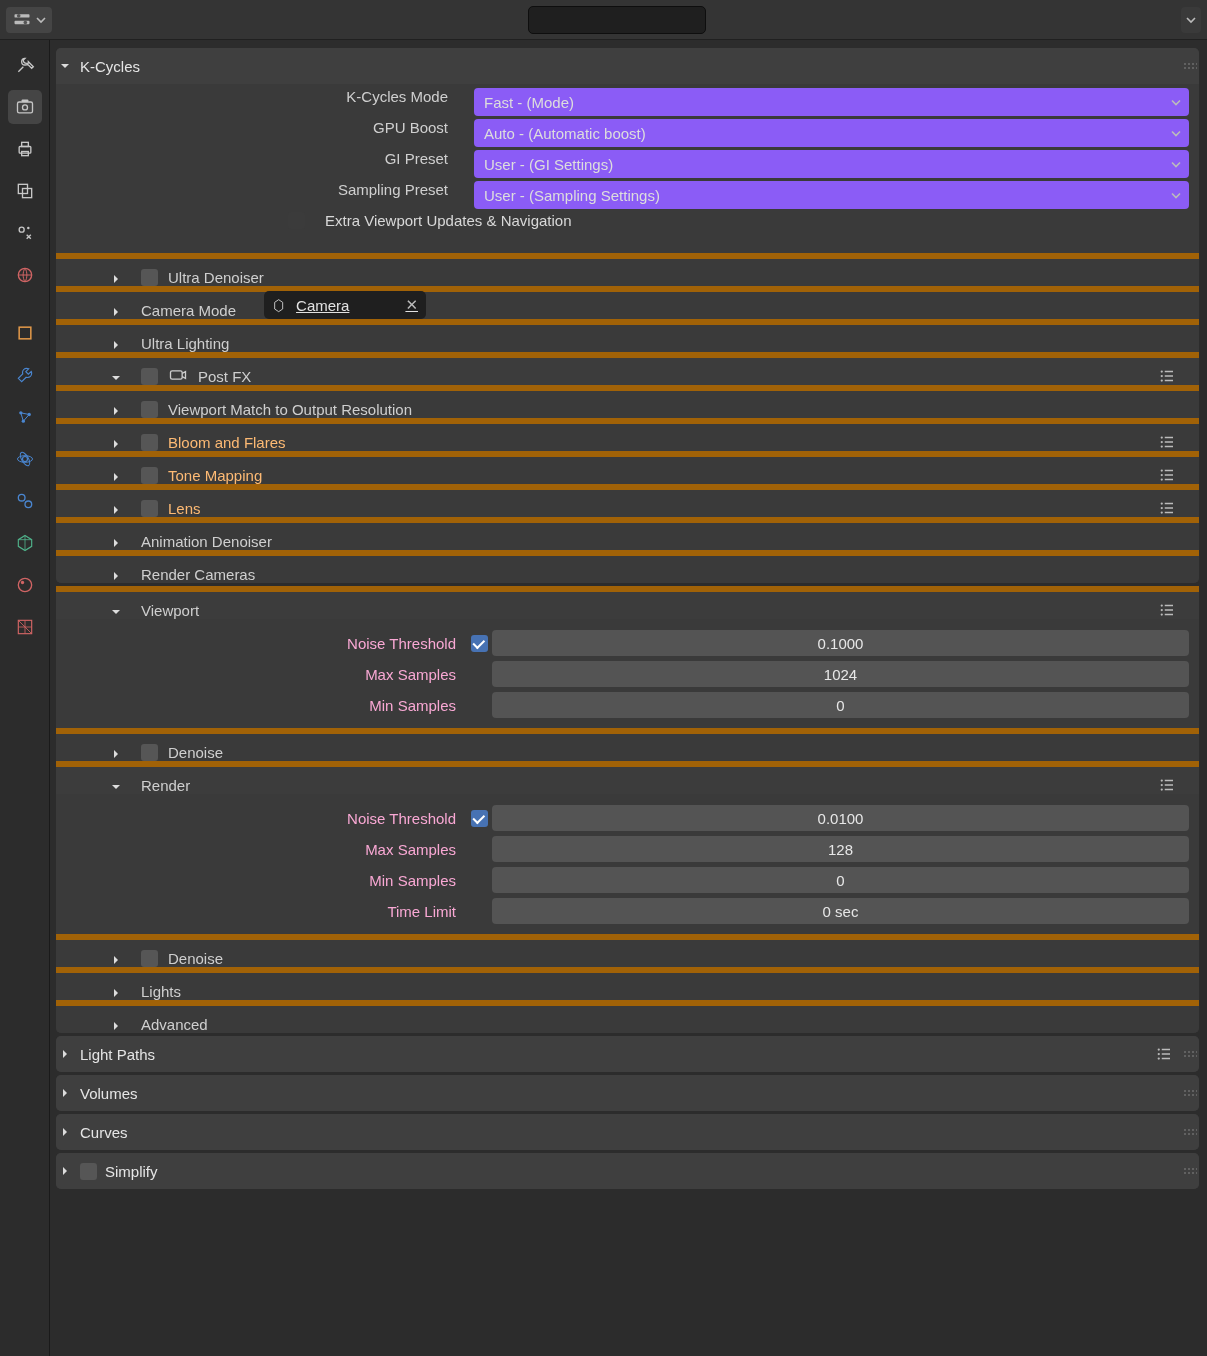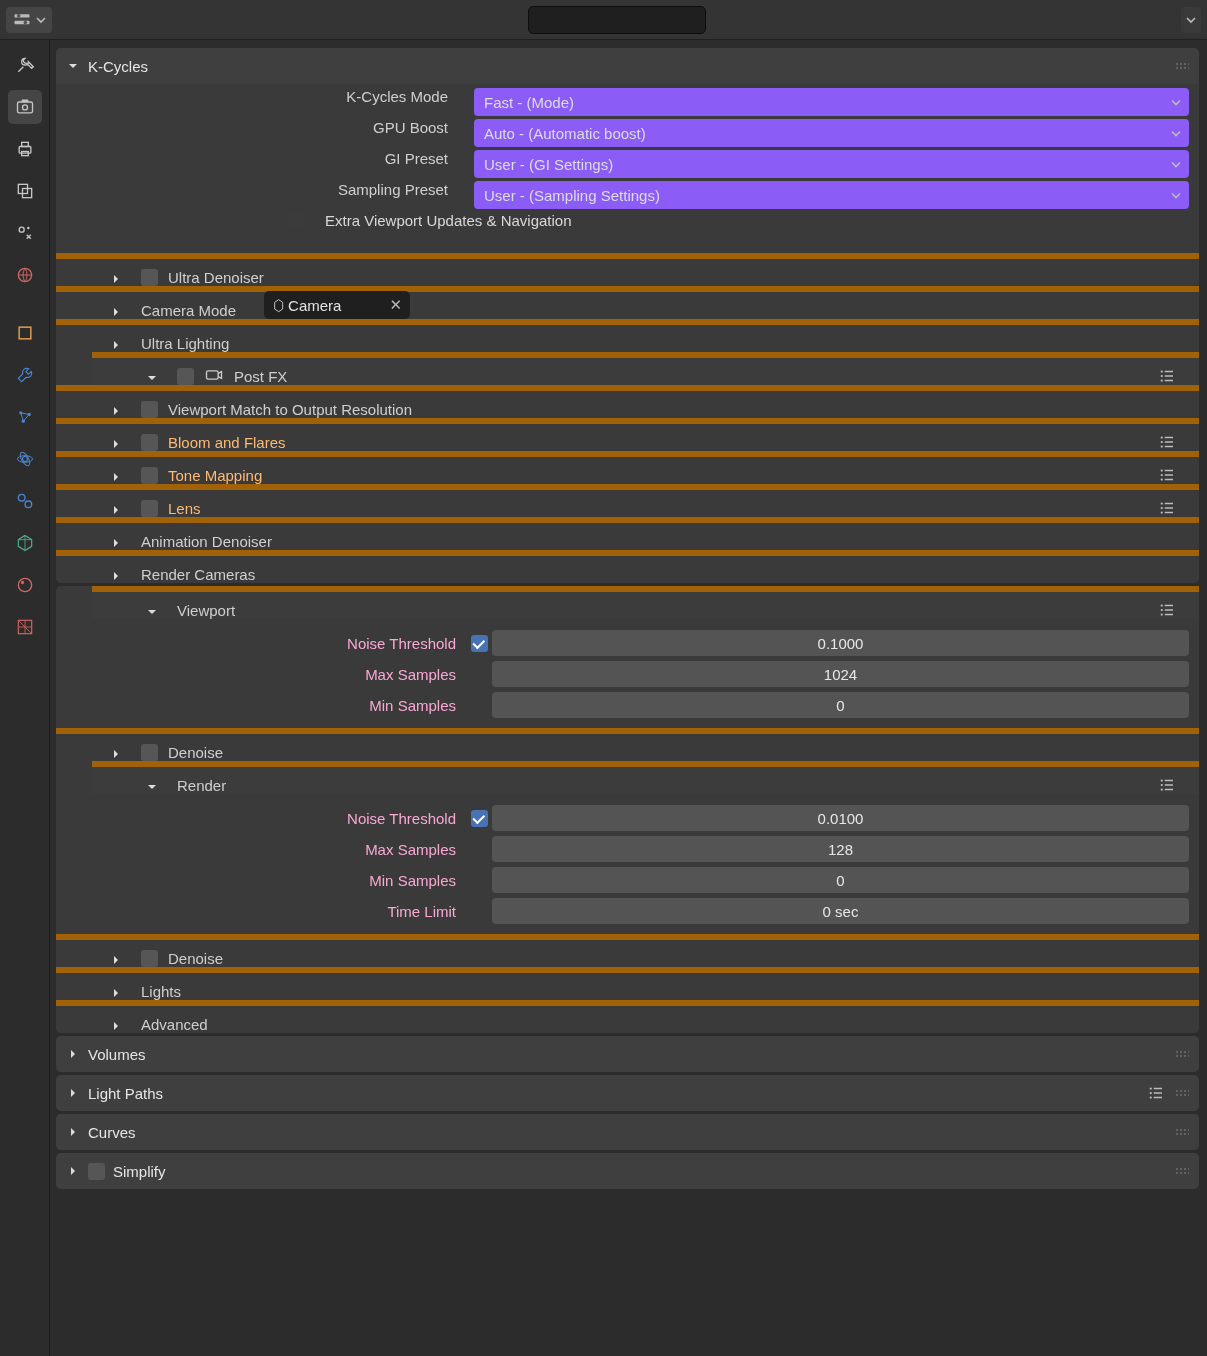--- a/index.html
+++ b/index.html
@@ -78,21 +78,21 @@
     justify-content: center;
     color: #bdbdbd;
   }
   .tabbtn.active { background: #454545; }
   .tab-ico { width: 20px; height: 20px; }
   .main { flex: 1; overflow-y: auto; padding: 8px 8px 8px 6px; background: #2c2c2c; }
   .panel-hdr {
     display: flex;
     align-items: center;
     height: 36px;
-    padding: 0 10px;
+    padding: 0 2px;
   }
   .panel-hdr .title { font-weight: 400; color: #e5e5e5; white-space: nowrap; }
   .panel-body { padding: 4px 10px 10px 10px; }
   .grip {
     width: 14px; height: 8px;
     background-image: radial-gradient(#777 1px, transparent 1px);
     background-size: 4px 4px;
     opacity: .6;
   }
 
@@ -157,42 +157,43 @@
     display: flex;
     align-items: flex-end;
     height: 33px;
     padding: 0 23px;
     gap: 10px;
     background: #3a3a3a;
     border-top: 6px solid #a16207;
   }
   .subrow.header-ish {
     background: #3c3c3c;
-    margin-left: 36px;
   }
   .subrow .title { color: #cfcfcf; }
   .subrow.dim .title { color: #fdba74; }
   .indent { display:inline-block; width: 20px; flex-shrink:0; }
   .list-icon {
     margin-left: auto;
     display: flex;
     gap: 3px;
     color: #aaa;
   }
   .list-icon-svg { width:18px; height:18px; }
 
   .camchip {
     background: #1f1f1f;
     border-radius: 5px;
     height: 28px;
     display: flex;
     align-items: center;
+    gap: 8px;
     padding: 0 8px;
     color: #e2e2e2;
     margin-left: 18px;
+    text-decoration: underline;
   }
   .close-x { margin-left: 48px; color: #bbb; }
 
   .field-row {
     display: flex;
     align-items: center;
     height: 28px;
     margin-bottom: 3px;
   }
   .field-row .fl { width: 400px; text-align: right; padding-right: 10px; color: #f9a8d4; }
@@ -694,32 +695,20 @@
         </div>
       </div>
 
       <div class="toplevel">
         <div class="panel-hdr">
           <span class="chev">
               <svg viewBox="0 0 10 10">
                 <path d="M3 1l4 4-4 4z"></path>
               </svg>
             </span>
-          <span class="title">Volumes</span>
-          <span class="spacer"></span>
-          <span class="grip"></span>
-        </div>
-      </div>
-      <div class="toplevel">
-        <div class="panel-hdr">
-          <span class="chev">
-              <svg viewBox="0 0 10 10">
-                <path d="M3 1l4 4-4 4z"></path>
-              </svg>
-            </span>
           <span class="title">Light Paths</span>
           <span class="spacer"></span>
           <div class="list-icon" style="margin-right:10px;">
               <svg class="list-icon-svg" viewBox="0 0 24 24">
                 <circle cx="5" cy="6" r="1.5" fill="#bbb"></circle>
                 <rect x="9" y="5" width="11" height="2" fill="#bbb"></rect>
                 <circle cx="5" cy="12" r="1.5" fill="#bbb"></circle>
                 <rect x="9" y="11" width="11" height="2" fill="#bbb"></rect>
                 <circle cx="5" cy="18" r="1.5" fill="#bbb"></circle>
                 <rect x="9" y="17" width="11" height="2" fill="#bbb"></rect>
@@ -728,20 +717,32 @@
           <span class="grip"></span>
         </div>
       </div>
       <div class="toplevel">
         <div class="panel-hdr">
           <span class="chev">
               <svg viewBox="0 0 10 10">
                 <path d="M3 1l4 4-4 4z"></path>
               </svg>
             </span>
+          <span class="title">Volumes</span>
+          <span class="spacer"></span>
+          <span class="grip"></span>
+        </div>
+      </div>
+      <div class="toplevel">
+        <div class="panel-hdr">
+          <span class="chev">
+              <svg viewBox="0 0 10 10">
+                <path d="M3 1l4 4-4 4z"></path>
+              </svg>
+            </span>
           <span class="title">Curves</span>
           <span class="spacer"></span>
           <span class="grip"></span>
         </div>
       </div>
       <div class="toplevel">
         <div class="panel-hdr">
           <span class="chev">
               <svg viewBox="0 0 10 10">
                 <path d="M3 1l4 4-4 4z"></path>

